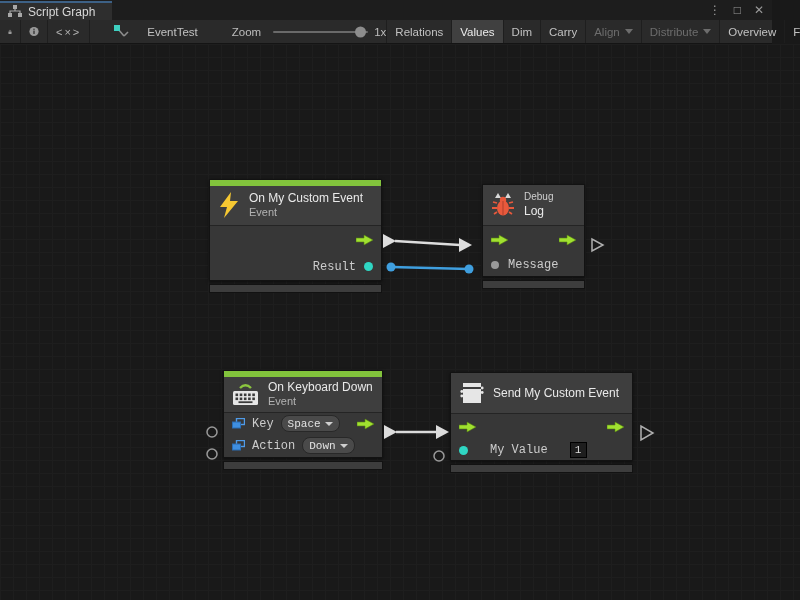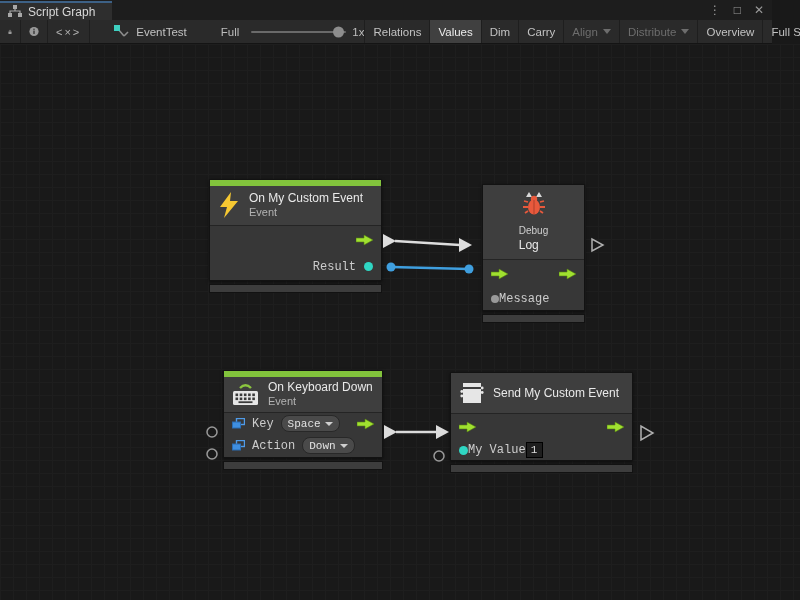--- a/index.html
+++ b/index.html
@@ -19,21 +19,21 @@
   .toolbar { height:24px; background:#2a2a2a; border-bottom:1px solid #141414;
              display:flex; align-items:stretch; font-size:11.5px; color:#c2c2c2; }
   .tb-btn { display:flex; align-items:center; justify-content:center; padding:0 8px;
             border-right:1px solid #1e1e1e; cursor:default; white-space:nowrap; }
   .tb-btn.no-sep { border-right:none; }
   .tb-btn.active { background:#404040; color:#ececec; }
   .tb-btn.disabled { color:#6d6d6d; }
   .tb-right { margin-left:auto; display:flex; align-items:stretch; }
   .tb-right .tb-btn { border-right:none; border-left:1px solid #1e1e1e; }
   .code-btn { width:64px; letter-spacing:2px; color:#b5b5b5; font-size:11px; }
-  .graph-btn { margin-left:16px; gap:7px; border-right:none; }
+  .graph-btn { margin-left:16px; gap:18px; border-right:none; }
   .zoom-label { margin-left:26px; display:flex; align-items:center; color:#bdbdbd; }
   .slider { display:flex; align-items:center; margin-left:12px; position:relative; width:100px; }
   .slider-track { width:95px; height:2px; background:#6a6a6a; border-radius:1px; }
   .slider-handle { position:absolute; right:2px; top:50%; transform:translateY(-50%);
                    width:11px; height:11px; border-radius:50%; background:#8d8d8d; }
   .zoom-val { margin-left:6px; display:flex; align-items:center; color:#bdbdbd; }
   .caret { width:0; height:0; border-left:4px solid transparent; border-right:4px solid transparent;
            border-top:5px solid #6d6d6d; margin-left:5px; display:inline-block; }
 
   
@@ -105,21 +105,21 @@
       </svg>
     </div>
     <div class="tb-btn code-btn">&lt;×&gt;</div>
     <div class="tb-btn graph-btn">
       <svg width="15" height="14" viewBox="0 0 15 14">
         <path d="M4 4 L10 11 M10 11 L14 7" stroke="#8c8c8c" stroke-width="1.6" fill="none"></path>
         <rect x="0" y="0" width="6" height="6" fill="#3ecfc0"></rect>
       </svg>
       <span>EventTest</span>
     </div>
-    <div class="zoom-label">Full</div>
+    <div class="zoom-label">Zoom</div>
     <div class="slider">
       <div class="slider-track"></div>
       <div class="slider-handle"></div>
     </div>
     <div class="zoom-val">1x</div>
 
     <div class="tb-right">
       <div class="tb-btn">
         <span>Relations</span>
         </div>
@@ -175,21 +175,21 @@
             <span class="port-label">Result</span>
             <span class="port-dot teal"></span>
           </div>
         </div>
       </div>
       <div class="node-footer"></div>
     </div>
 
     <div class="node" style="left:482px; top:140px; width:103px;">
       <div class="node-main">
-        <div class="node-header" style="padding:6px 8px;flex-direction:column;">
+        <div class="node-header" style="padding:6px 8px;">
           <svg width="24" height="25" viewBox="0 0 24 25">
             <path d="M7 1 L10 6 L4 6 Z" fill="#d8d8d8"></path>
             <path d="M17 1 L20 6 L14 6 Z" fill="#d8d8d8"></path>
             <circle cx="12" cy="8" r="3.2" fill="#e8593c"></circle>
             <ellipse cx="12" cy="16" rx="6" ry="7.5" fill="#e8593c"></ellipse>
             <path d="M6 11 L2 10 M6 16 L1 16 M6 20 L3 22 M18 11 L22 10 M18 16 L23 16 M18 20 L21 22" stroke="#e8593c" stroke-width="1.8"></path>
             <path d="M12 9 V23" stroke="#b8432e" stroke-width="1.2"></path>
           </svg>
           <div class="node-titles">
             <span class="node-surtitle">Debug</span>
@@ -203,21 +203,21 @@
                   <path d="M0 4 H8 V1 L17 6 L8 11 V8 H0 Z" fill="#a0e030" stroke="#557f12" stroke-width="0.6"></path>
                 </svg>
             </span>
             <span class="flex1"></span>
             <span class="arrow-port">
               <svg width="17" height="12" viewBox="0 0 17 12">
                   <path d="M0 4 H8 V1 L17 6 L8 11 V8 H0 Z" fill="#a0e030" stroke="#557f12" stroke-width="0.6"></path>
                 </svg>
             </span>
           </div>
-          <div class="row" style="height:22px; ">
+          <div class="row" style="height:22px; gap:9px;">
             <span class="port-dot gray" style="width:8px;height:8px;"></span>
             <span class="port-label">Message</span>
           </div>
         </div>
       </div>
       <div class="node-footer"></div>
     </div>
 
     <div class="node" style="left:223px; top:326px; width:160px;">
       <div class="node-main">
@@ -301,21 +301,21 @@
                   <path d="M0 4 H8 V1 L17 6 L8 11 V8 H0 Z" fill="#a0e030" stroke="#557f12" stroke-width="0.6"></path>
                 </svg>
             </span>
             <span class="flex1"></span>
             <span class="arrow-port">
               <svg width="17" height="12" viewBox="0 0 17 12">
                   <path d="M0 4 H8 V1 L17 6 L8 11 V8 H0 Z" fill="#a0e030" stroke="#557f12" stroke-width="0.6"></path>
                 </svg>
             </span>
           </div>
-          <div class="row" style="height:20px; gap:0;">
+          <div class="row" style="height:20px; gap:22px;">
             <span class="port-dot teal"></span>
             <span class="port-label">My Value</span>
             <span class="value-input">1</span>
           </div>
         </div>
       </div>
       <div class="node-footer"></div>
     </div>
 
     <svg class="wires" width="800" height="556" viewBox="0 0 800 556">

